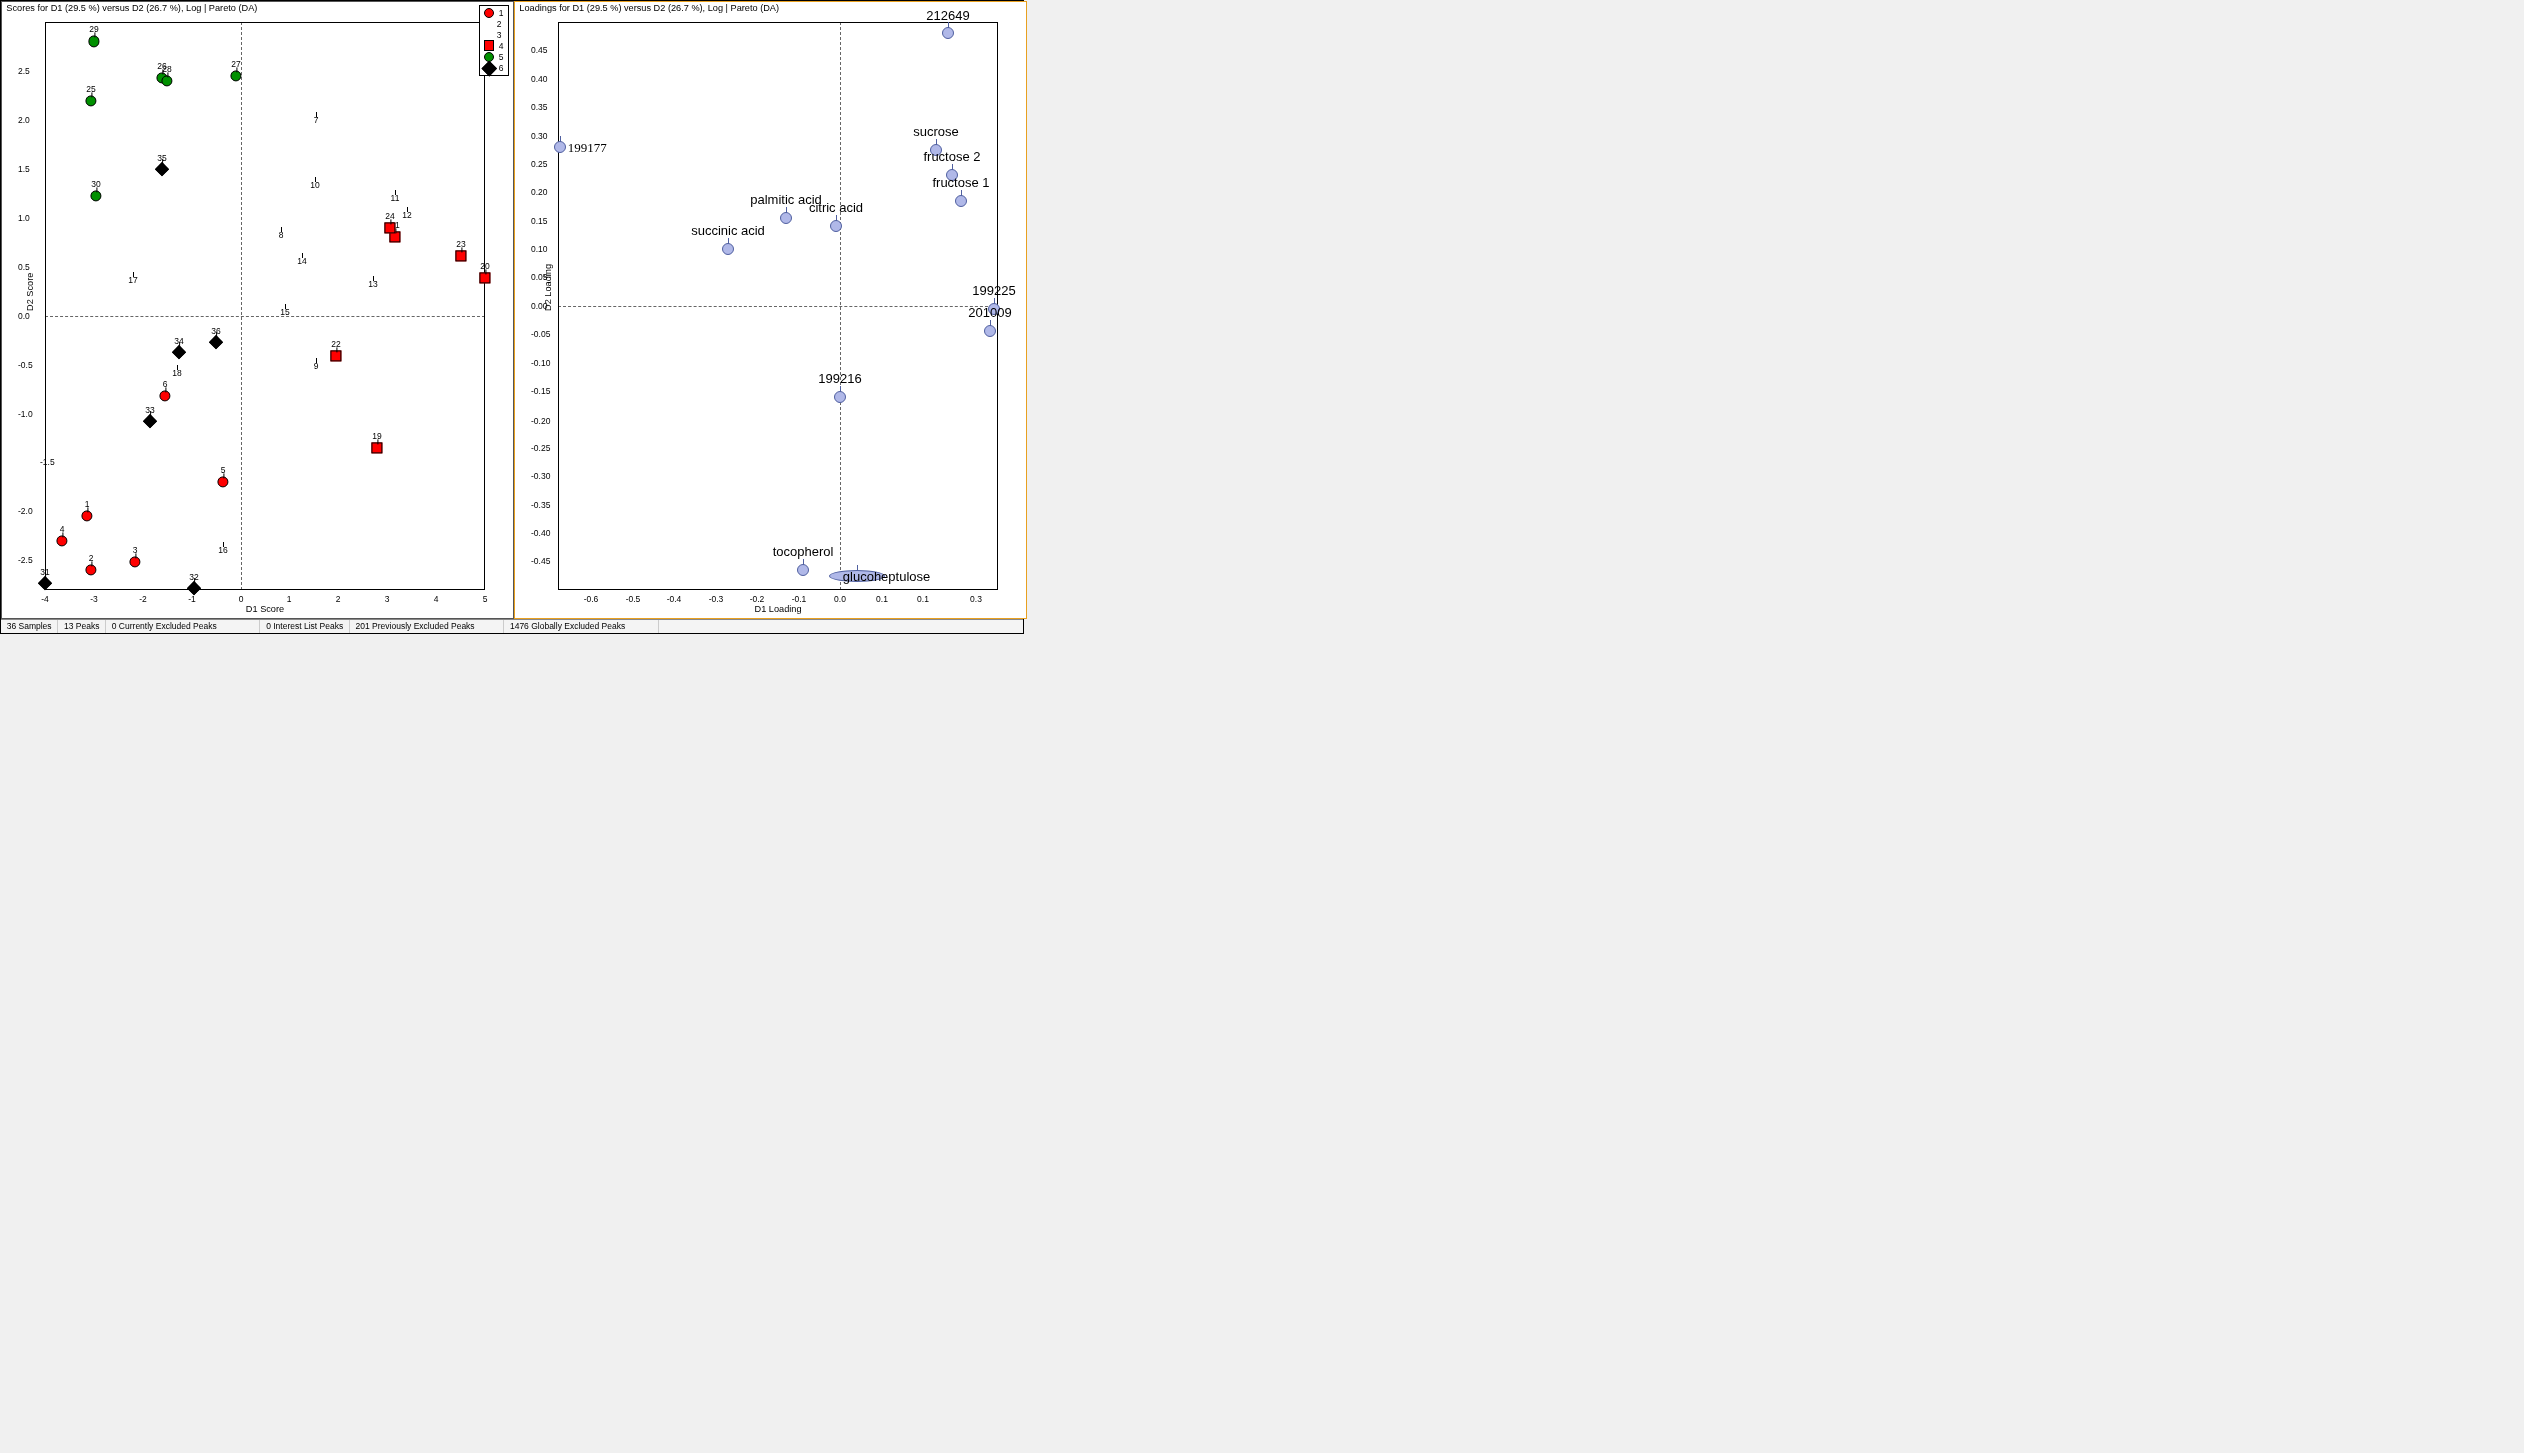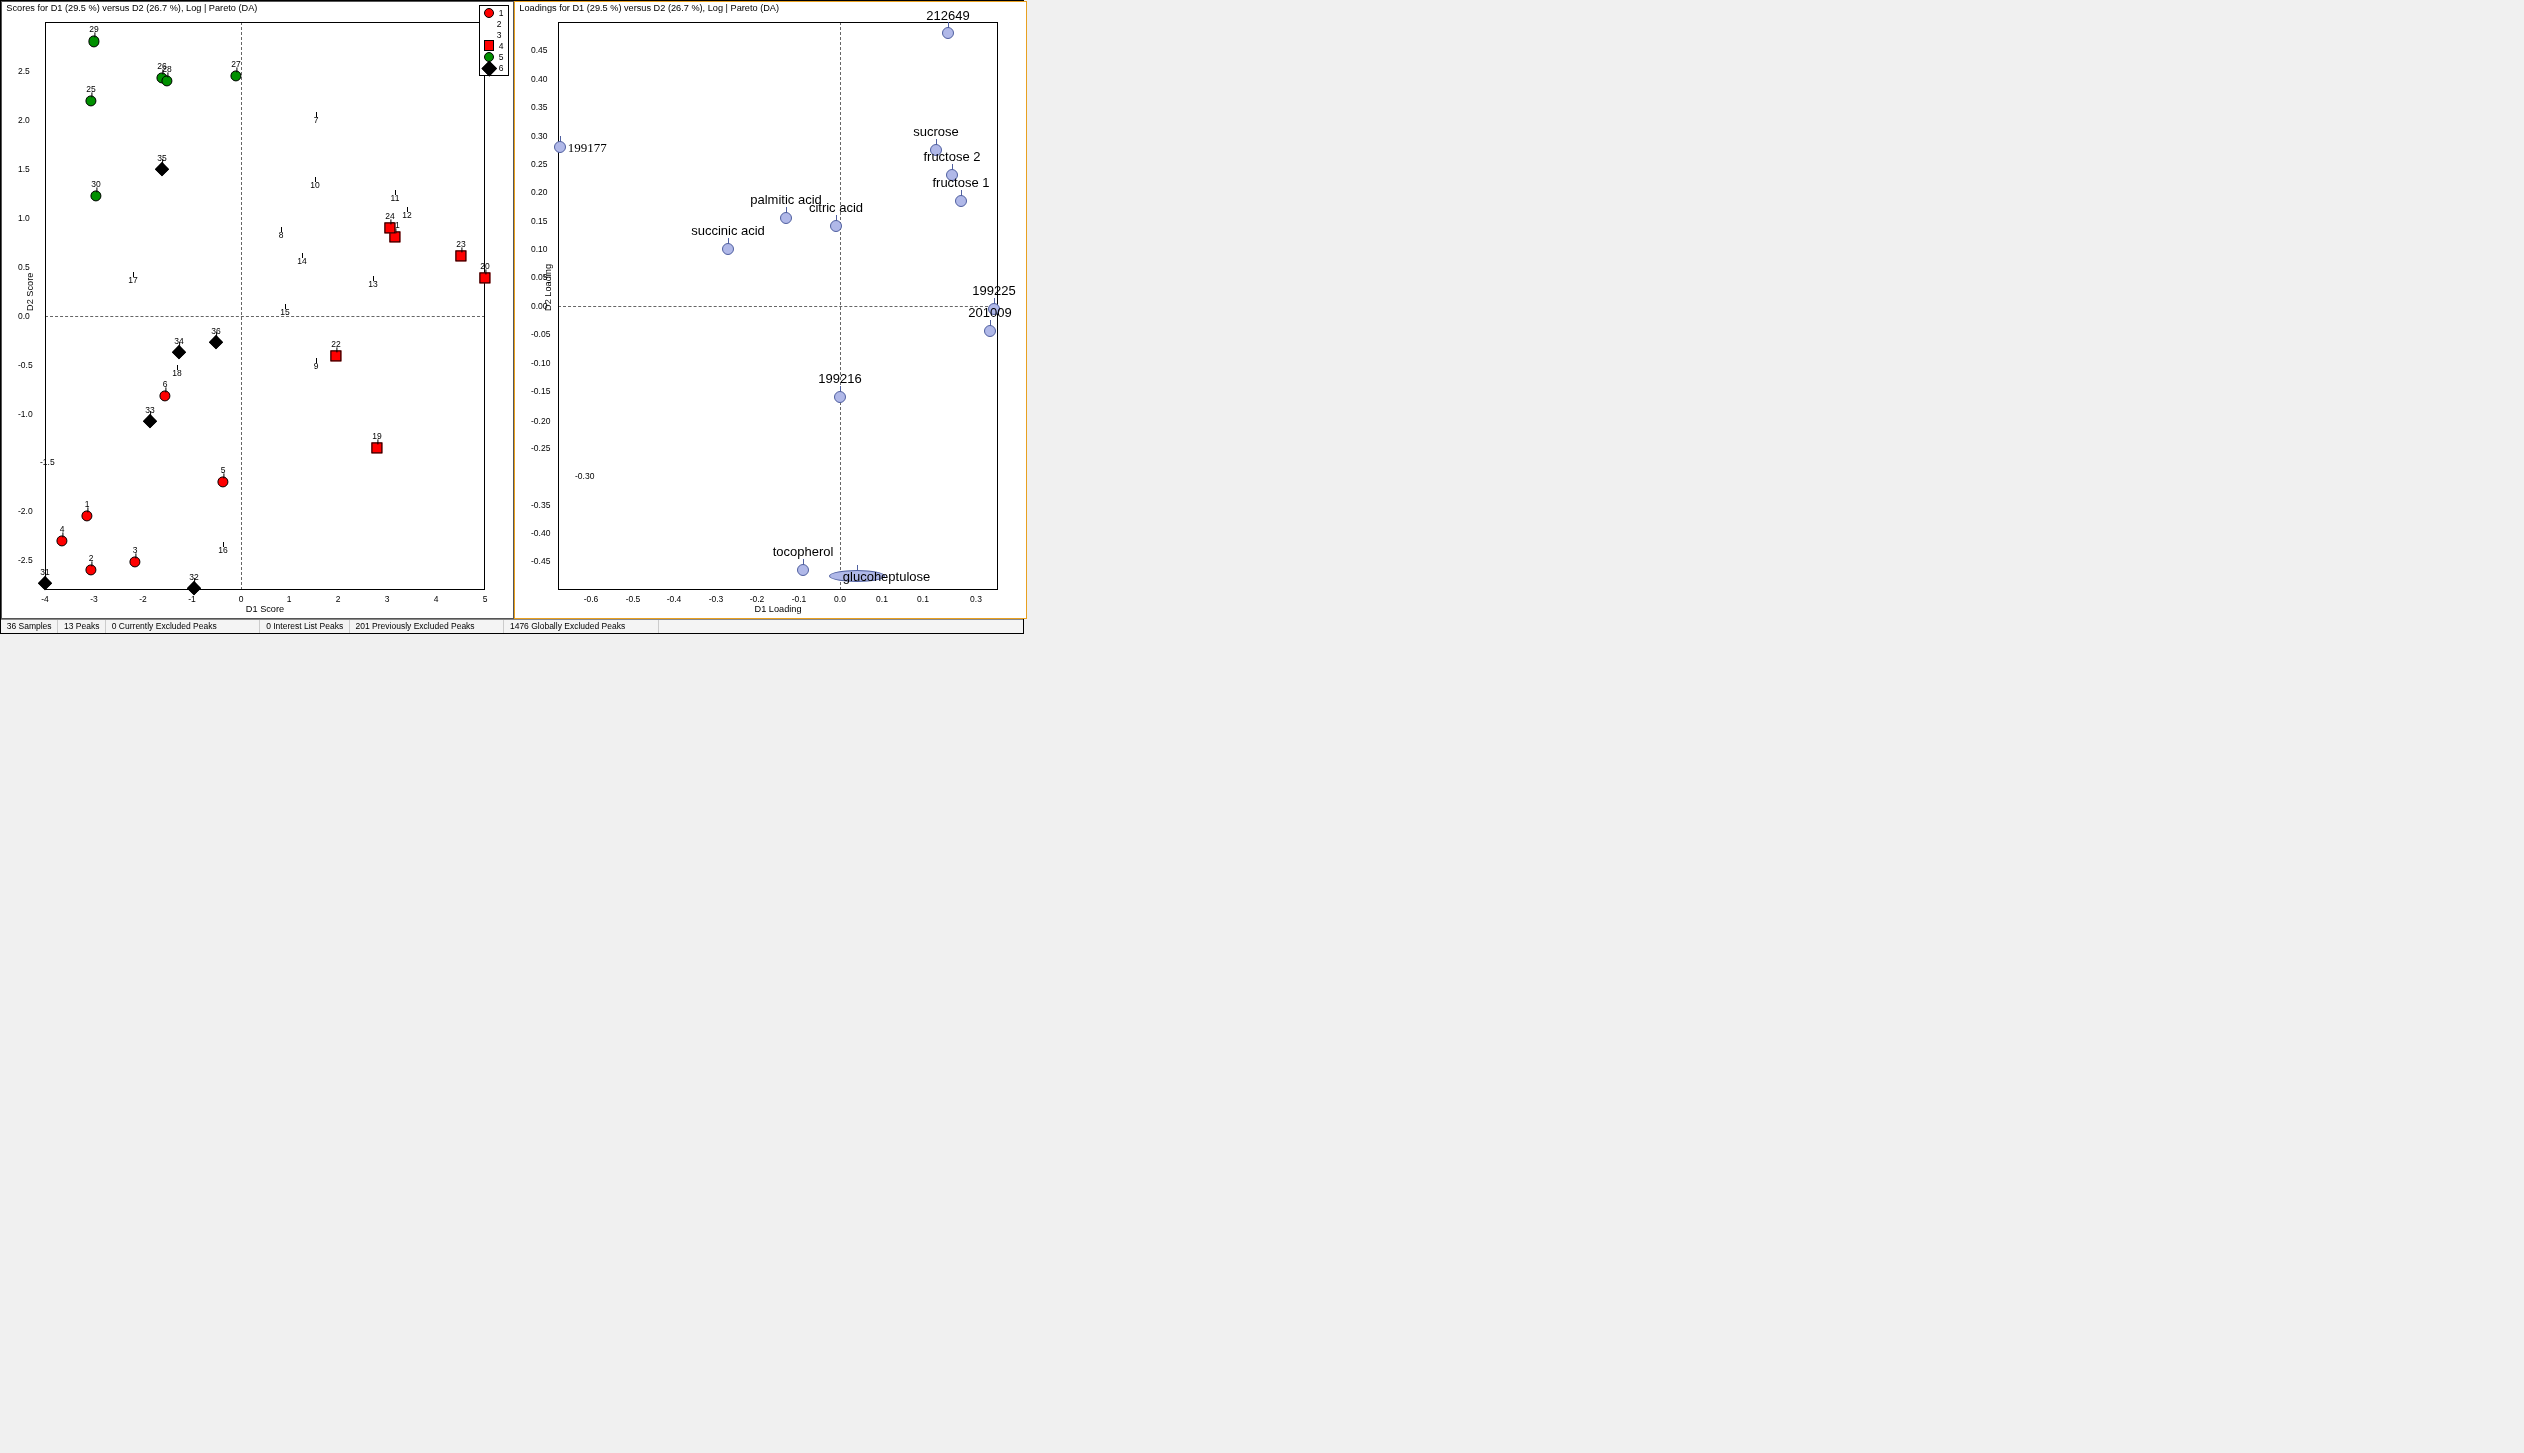--- a/index.html
+++ b/index.html
@@ -291,21 +291,21 @@
           <div class="tick-x" style="left: 158px;">-0.3</div>
           <div class="tick-x" style="left: 199px;">-0.2</div>
           <div class="tick-x" style="left: 241px;">-0.1</div>
           <div class="tick-x" style="left: 282px;">0.0</div>
           <div class="tick-x" style="left: 324px;">0.1</div>
           <div class="tick-x" style="left: 365px;">0.1</div>
           <div class="tick-x" style="left: 418px;">0.3</div>
           <div class="tick-y" style="top: 539px;">-0.45</div>
           <div class="tick-y" style="top: 511px;">-0.40</div>
           <div class="tick-y" style="top: 483px;">-0.35</div>
-          <div class="tick-y" style="top: 454px; margin-left: 44px;">-0.30</div>
+          <div class="tick-y" style="top: 454px;">-0.30</div>
           <div class="tick-y" style="top: 426px;">-0.25</div>
           <div class="tick-y" style="top: 399px;">-0.20</div>
           <div class="tick-y" style="top: 369px;">-0.15</div>
           <div class="tick-y" style="top: 341px;">-0.10</div>
           <div class="tick-y" style="top: 312px;">-0.05</div>
           <div class="tick-y" style="top: 284px;">0.00</div>
           <div class="tick-y" style="top: 255px;">0.05</div>
           <div class="tick-y" style="top: 227px;">0.10</div>
           <div class="tick-y" style="top: 199px;">0.15</div>
           <div class="tick-y" style="top: 170px;">0.20</div>

